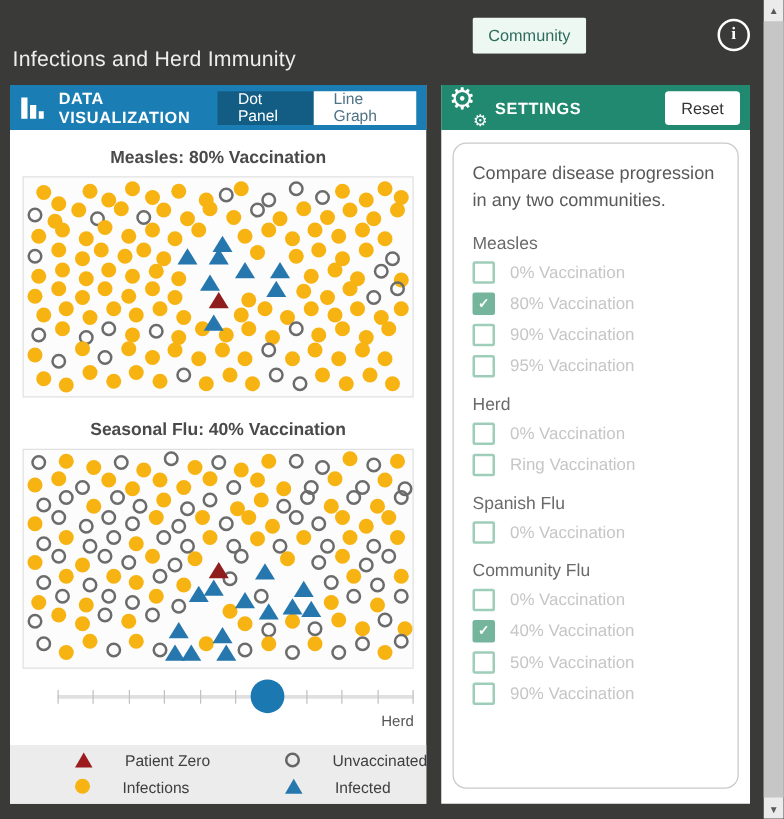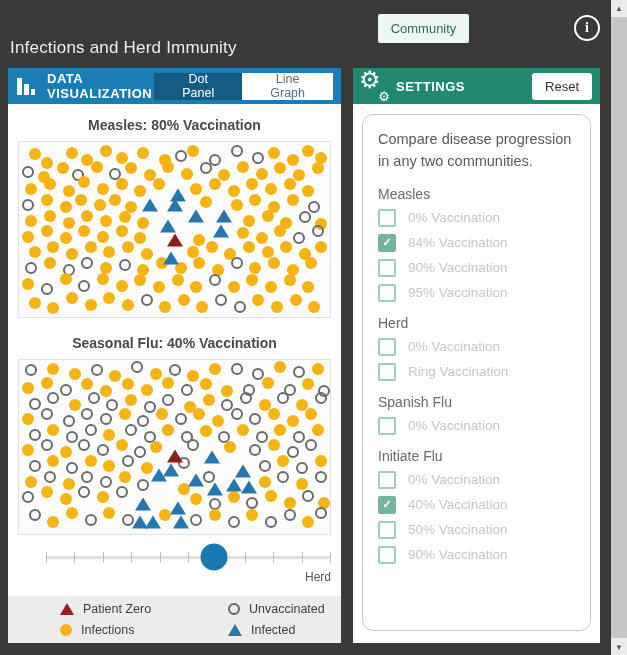--- a/index.html
+++ b/index.html
@@ -22,21 +22,21 @@
   .card.left{left:8px;width:333px;}
   .card.right{left:353px;width:247px;}
   .card-header{height:36px;display:flex;align-items:center;padding:0 8px;box-sizing:border-box;}
   .card-header.blue{background:#1a7db4;}
   .card-header.teal{background:#20896f;}
   .card-header .hd-label{color:#fff;font-size:13px;font-weight:bold;letter-spacing:.5px;margin-left:9px;}
 
   
   .barchart-icon{width:22px;height:22px;flex:none;}
   .toggle{margin-left:auto;display:flex;height:27px;}
-  .toggle-btn{display:flex;align-items:center;justify-content:center;font-size:12.5px;padding:0 28px;cursor:pointer;text-align:center;}
+  .toggle-btn{display:flex;align-items:center;justify-content:center;font-size:12.5px;padding:0 16px;cursor:pointer;}
   .toggle-btn.active{background:#135d85;color:#fff;}
   .toggle-btn.inactive{background:#fff;color:#4e7286;}
 
   
   .gear-wrap{position:relative;width:26px;height:28px;flex:none;color:#fff;}
   .gear-big{position:absolute;left:-2px;top:-4px;font-size:24px;line-height:1;}
   .gear-small{position:absolute;right:-3px;bottom:-3px;font-size:13px;line-height:1;}
   .reset-btn{margin-left:auto;background:#fff;color:#333;font-size:13px;border:none;
              border-radius:3px;padding:6px 13px;cursor:pointer;}
 
@@ -59,21 +59,21 @@
   .slider-ticks{position:absolute;left:0;right:0;top:13px;height:11px;display:flex;justify-content:space-between;}
   .tick{width:1px;height:11px;background:#c2c2c2;}
   .slider-handle{position:absolute;top:18px;width:27px;height:27px;border-radius:50%;
                  background:#1b78b1;transform:translate(-50%,-50%);cursor:pointer;}
   .time-label{position:absolute;right:10px;top:31px;font-size:12px;color:#555;}
 
   
   .legend{position:absolute;left:0;right:0;bottom:0;height:47px;background:#ececec;
           display:grid;grid-template-columns:168px 1fr;align-items:center;
           padding:4px 0 4px 52px;box-sizing:border-box;row-gap:2px;}
-  .legend-item{display:flex;align-items:center;gap:9px;font-size:12.5px;color:#3f3f3f;}
+  .legend-item{display:flex;align-items:flex-start;gap:26px;font-size:12.5px;color:#3f3f3f;}
   .lg-tri{width:0;height:0;border-left:7px solid transparent;border-right:7px solid transparent;
           border-bottom:12px solid #9b1b1e;}
   .lg-tri.blue{border-bottom-color:#2677ae;}
   .lg-open{width:8px;height:8px;border:2.5px solid #666;border-radius:50%;}
   .lg-dot{width:12px;height:12px;border-radius:50%;background:#f7b312;}
 
   
   .settings-box{margin:10px 9px;height:517px;border:1px solid #c9c9c9;border-radius:11px;
                 padding:13px 15px;box-sizing:border-box;position:relative;}
   .instruction{font-size:14.5px;color:#595959;line-height:1.55;}
@@ -502,21 +502,21 @@
     <div class="settings-box">
       <div class="instruction">Compare disease progression in any two communities.</div>
       <div id="settings-groups">
           <div class="group-label">Measles</div>
           <div class="option-row">
             <span class="checkbox"></span>
             <span class="option-label">0% Vaccination</span>
           </div>
           <div class="option-row">
             <span class="checkbox checked">✓</span>
-            <span class="option-label">84% Vaccination</span>
+            <span class="option-label">80% Vaccination</span>
           </div>
           <div class="option-row">
             <span class="checkbox"></span>
             <span class="option-label">90% Vaccination</span>
           </div>
           <div class="option-row">
             <span class="checkbox"></span>
             <span class="option-label">95% Vaccination</span>
           </div>
           <div class="group-label">Herd</div>
@@ -526,21 +526,21 @@
           </div>
           <div class="option-row">
             <span class="checkbox"></span>
             <span class="option-label">Ring Vaccination</span>
           </div>
           <div class="group-label">Spanish Flu</div>
           <div class="option-row">
             <span class="checkbox"></span>
             <span class="option-label">0% Vaccination</span>
           </div>
-          <div class="group-label">Initiate Flu</div>
+          <div class="group-label">Community Flu</div>
           <div class="option-row">
             <span class="checkbox"></span>
             <span class="option-label">0% Vaccination</span>
           </div>
           <div class="option-row">
             <span class="checkbox checked">✓</span>
             <span class="option-label">40% Vaccination</span>
           </div>
           <div class="option-row">
             <span class="checkbox"></span>

